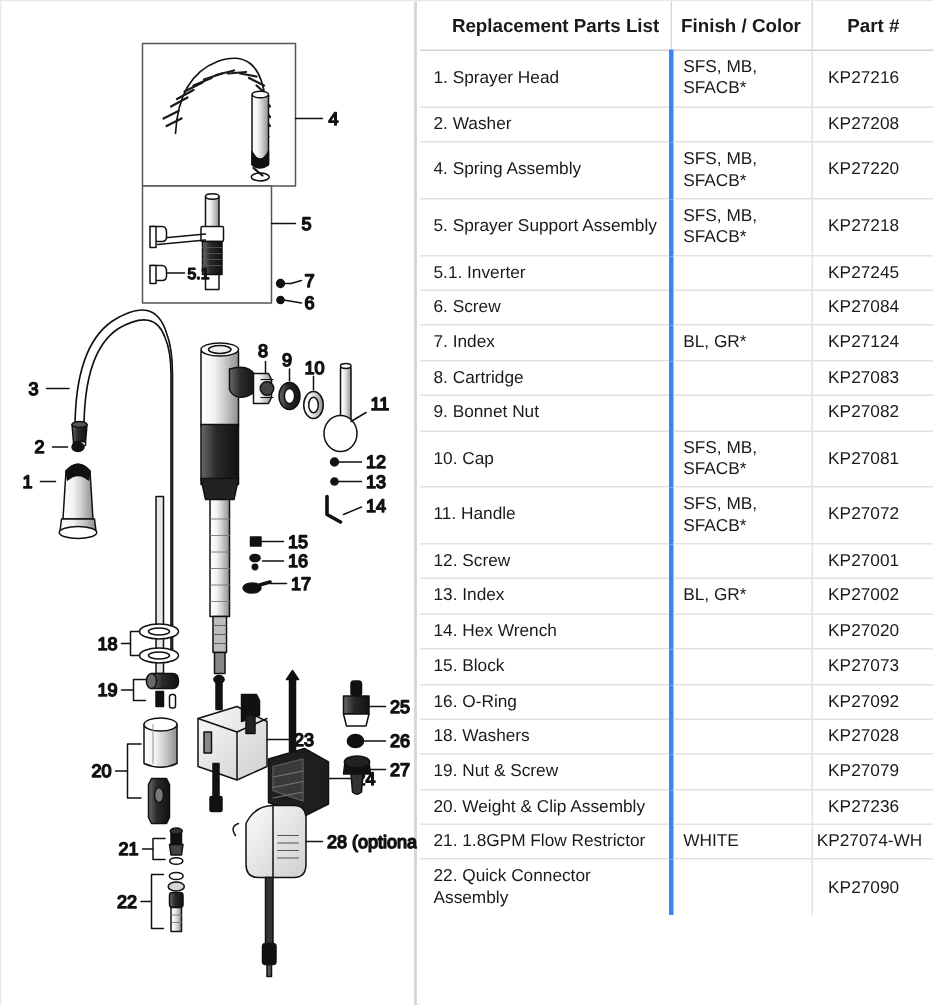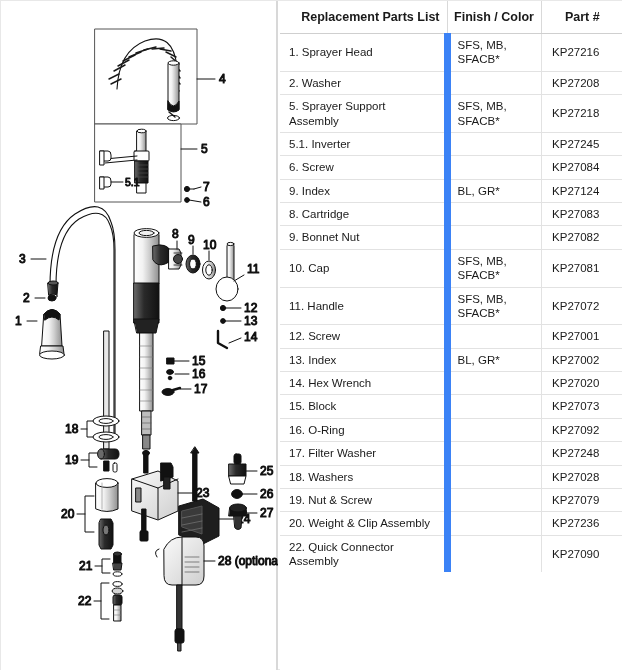--- a/index.html
+++ b/index.html
@@ -62,21 +62,21 @@
   tbody td {
     font-size: 11.5px;
     color: #1a1a1a;
     padding: 4px 6px 4px 9px;
     border-bottom: 1px solid #e2e2e2;
     vertical-align: middle;
     line-height: 1.25;
     background: #ffffff;
   }
   tbody td.col-finish {
-    border-left: 7px solid #3b82f6;
+    border-left: 3px solid #3b82f6;
     padding-left: 7px;
     padding-right: 4px;
   }
   tbody td.col-part {
     border-left: 1px solid #e2e2e2;
     text-align: center;
     padding-left: 3px;
     padding-right: 16px;
     white-space: nowrap;
   }
@@ -463,36 +463,41 @@
             <td>1. Sprayer Head</td>
             <td class="col-finish">SFS, MB, SFACB*</td>
             <td class="col-part">KP27216</td>
           </tr>
           <tr>
             <td>2. Washer</td>
             <td class="col-finish"></td>
             <td class="col-part">KP27208</td>
           </tr>
           <tr>
+            <td>4. Spring Assembly</td>
+            <td class="col-finish">SFS, MB, SFACB*</td>
+            <td class="col-part">KP27220</td>
+          </tr>
+          <tr>
             <td>5. Sprayer Support Assembly</td>
             <td class="col-finish">SFS, MB, SFACB*</td>
             <td class="col-part">KP27218</td>
           </tr>
           <tr>
             <td>5.1. Inverter</td>
             <td class="col-finish"></td>
             <td class="col-part">KP27245</td>
           </tr>
           <tr>
             <td>6. Screw</td>
             <td class="col-finish"></td>
             <td class="col-part">KP27084</td>
           </tr>
           <tr>
-            <td>9. Index</td>
+            <td>7. Index</td>
             <td class="col-finish">BL, GR*</td>
             <td class="col-part">KP27124</td>
           </tr>
           <tr>
             <td>8. Cartridge</td>
             <td class="col-finish"></td>
             <td class="col-part">KP27083</td>
           </tr>
           <tr>
             <td>9. Bonnet Nut</td>
@@ -528,38 +533,38 @@
             <td>15. Block</td>
             <td class="col-finish"></td>
             <td class="col-part">KP27073</td>
           </tr>
           <tr>
             <td>16. O-Ring</td>
             <td class="col-finish"></td>
             <td class="col-part">KP27092</td>
           </tr>
           <tr>
-            <td>17. Filter Washer</td>
-            <td class="col-finish"></td>
-            <td class="col-part">KP27248</td>
-          </tr>
-          <tr>
             <td>18. Washers</td>
             <td class="col-finish"></td>
             <td class="col-part">KP27028</td>
           </tr>
           <tr>
             <td>19. Nut &amp; Screw</td>
             <td class="col-finish"></td>
             <td class="col-part">KP27079</td>
           </tr>
           <tr>
             <td>20. Weight &amp; Clip Assembly</td>
             <td class="col-finish"></td>
             <td class="col-part">KP27236</td>
+          </tr>
+          <tr>
+            <td>21. 1.8GPM Flow Restrictor</td>
+            <td class="col-finish">WHITE</td>
+            <td class="col-part">KP27074-WH</td>
           </tr>
           <tr>
             <td>22. Quick Connector Assembly</td>
             <td class="col-finish"></td>
             <td class="col-part">KP27090</td>
           </tr>
         </tbody>
     </table>
   </div>
 

